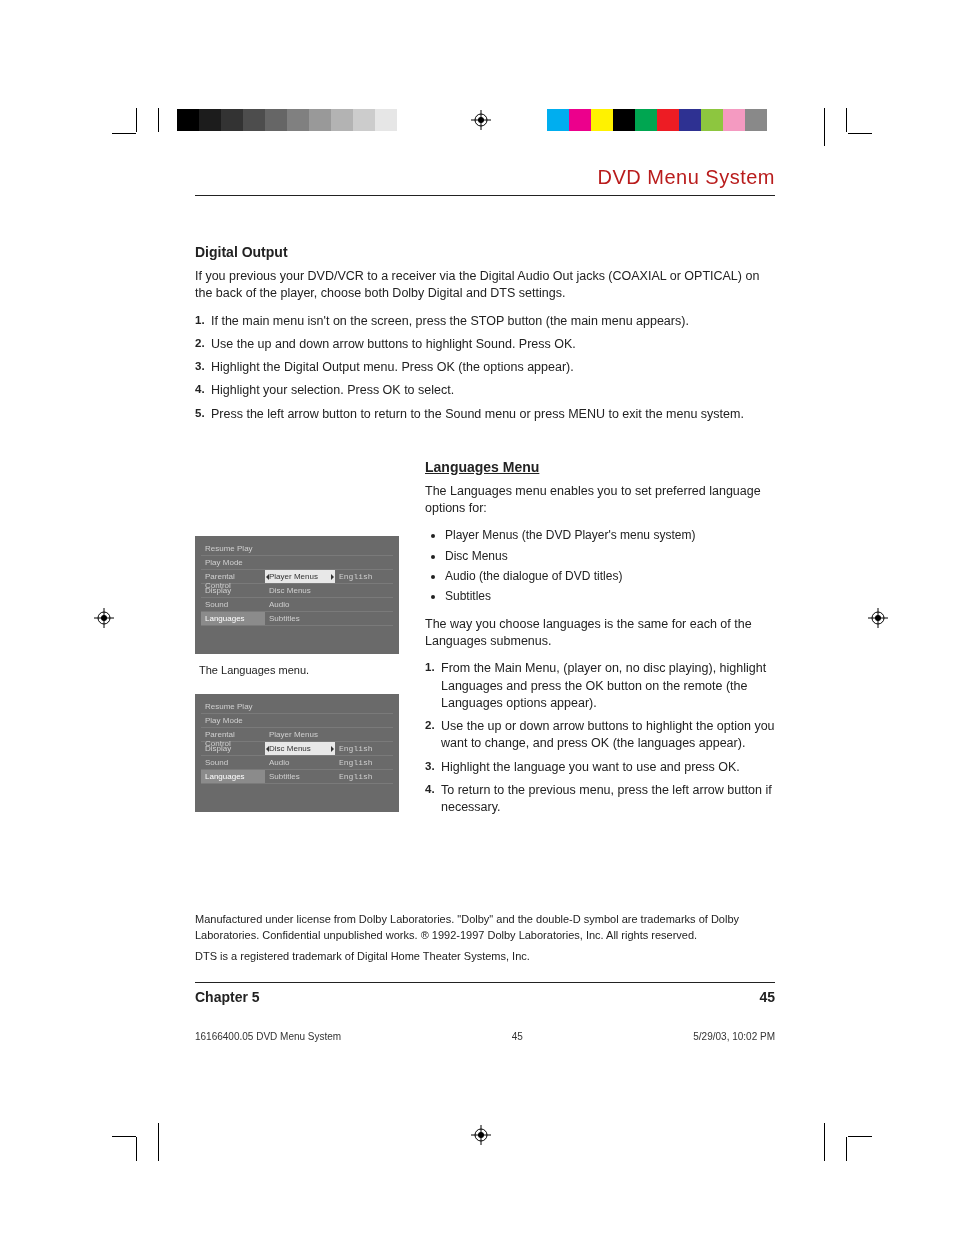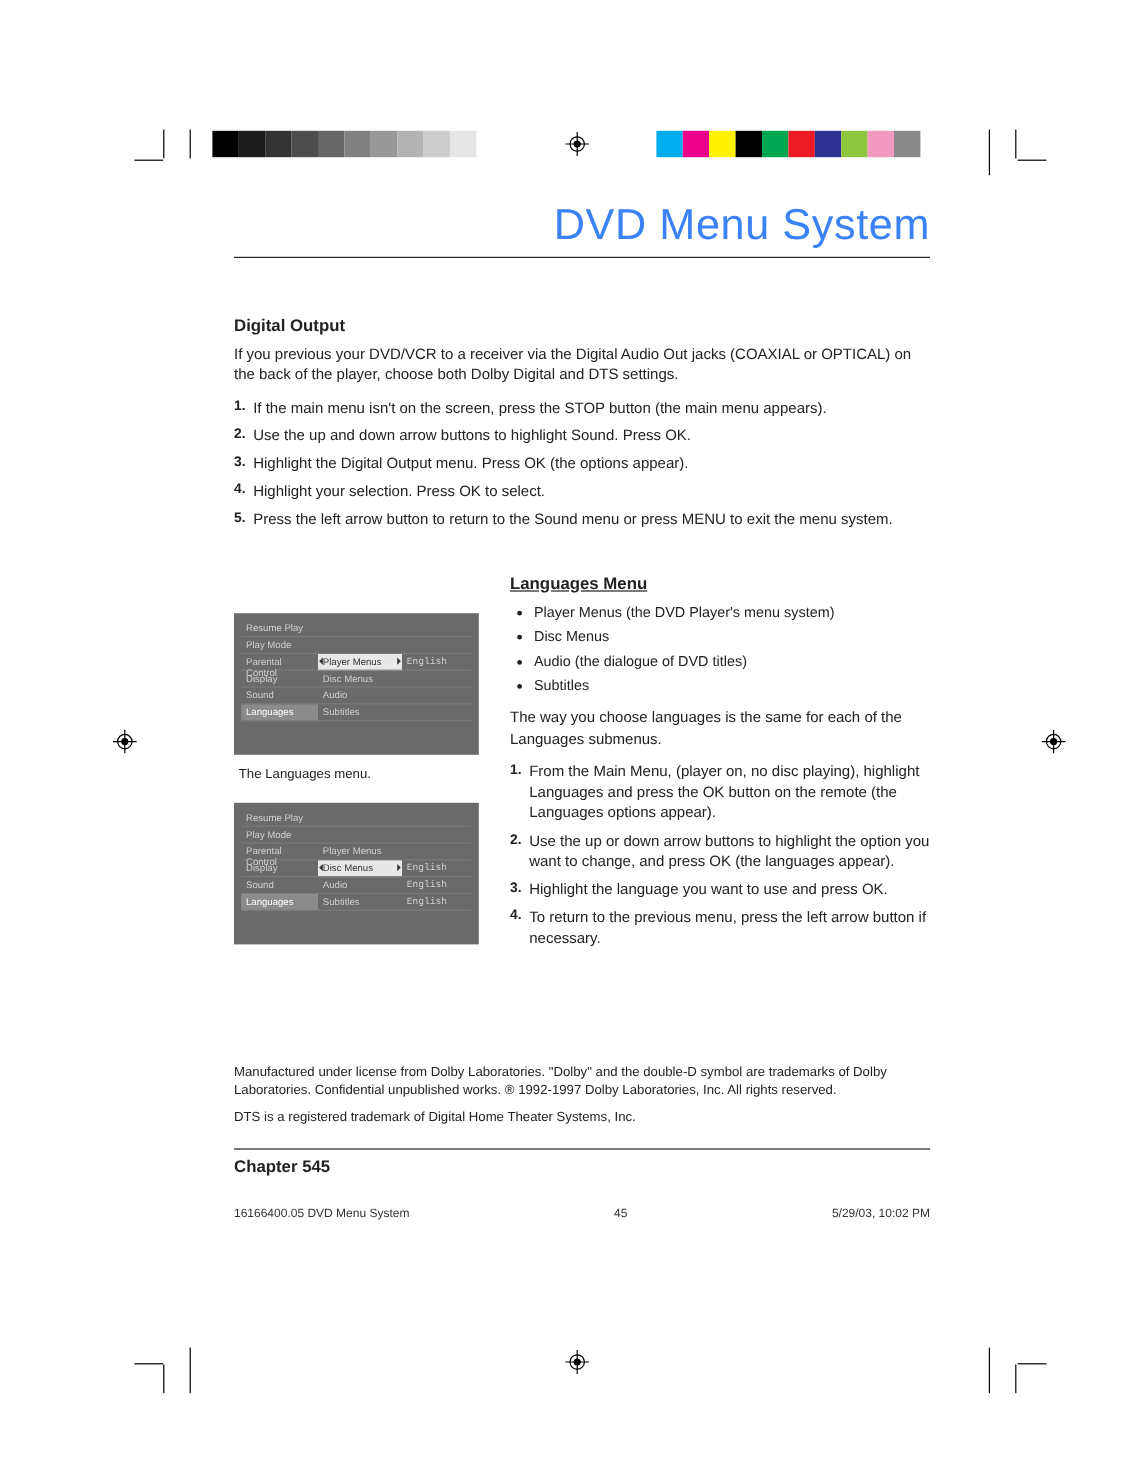--- a/index.html
+++ b/index.html
@@ -60,23 +60,23 @@
 
   .page {
     position: absolute;
     top: 166px;
     left: 195px;
     width: 580px;
   }
 
   .header-title {
     text-align: right;
-    font-size: 36px;
+    font-size: 20px;
     font-weight: 500;
-    color: #3b82f6;
+    color: #b91c1c;
     letter-spacing: 0.5px;
     padding-bottom: 6px;
     font-family: "Segoe UI", "Helvetica Neue", Arial, sans-serif;
   }
   .hr { height: 1px; background: #222; }
 
   .content { padding-top: 48px; }
 
   h2.sec {
     font-size: 14px;
@@ -180,24 +180,26 @@
 
   .footer-legal {
     font-size: 11px;
     line-height: 1.4;
     margin-top: 90px;
   }
 
   .footer-bar {
     margin-top: 18px;
     display: flex;
+    justify-content: space-between;
     border-top: 1px solid #222;
     padding-top: 6px;
     font-size: 14px;
     font-weight: bold;
+    gap: 30px;
   }
 
   .print-info {
     margin-top: 26px;
     display: flex;
     font-size: 10px;
     color: #333;
     justify-content: space-between;
     width: 100%;
   }
@@ -359,20 +361,23 @@
           <div class="row">
               <div class="coll hi">Languages</div>
               <div class="colm">Subtitles</div>
               <div class="colr">English</div>
             </div>
         </div>
       </div>
 
       <div class="right-col">
         <h2 class="sec-underline">Languages Menu</h2>
+        <p class="body">
+          <span>The </span><span class="italic">Languages</span><span> menu enables you to set preferred language options for:</span>
+        </p>
         <ul class="bullets">
           <li><span class="italic">Player Menus</span><span> (the DVD Player's menu system)</span></li>
           <li class="italic">Disc Menus</li>
           <li><span class="italic">Audio</span><span> (the dialogue of DVD titles)</span></li>
           <li class="italic">Subtitles</li>
         </ul>
         <p class="body">
           <span>The way you choose languages is the same for each of the </span><span class="italic">Languages</span><span> submenus.</span>
         </p>
         <ol>

